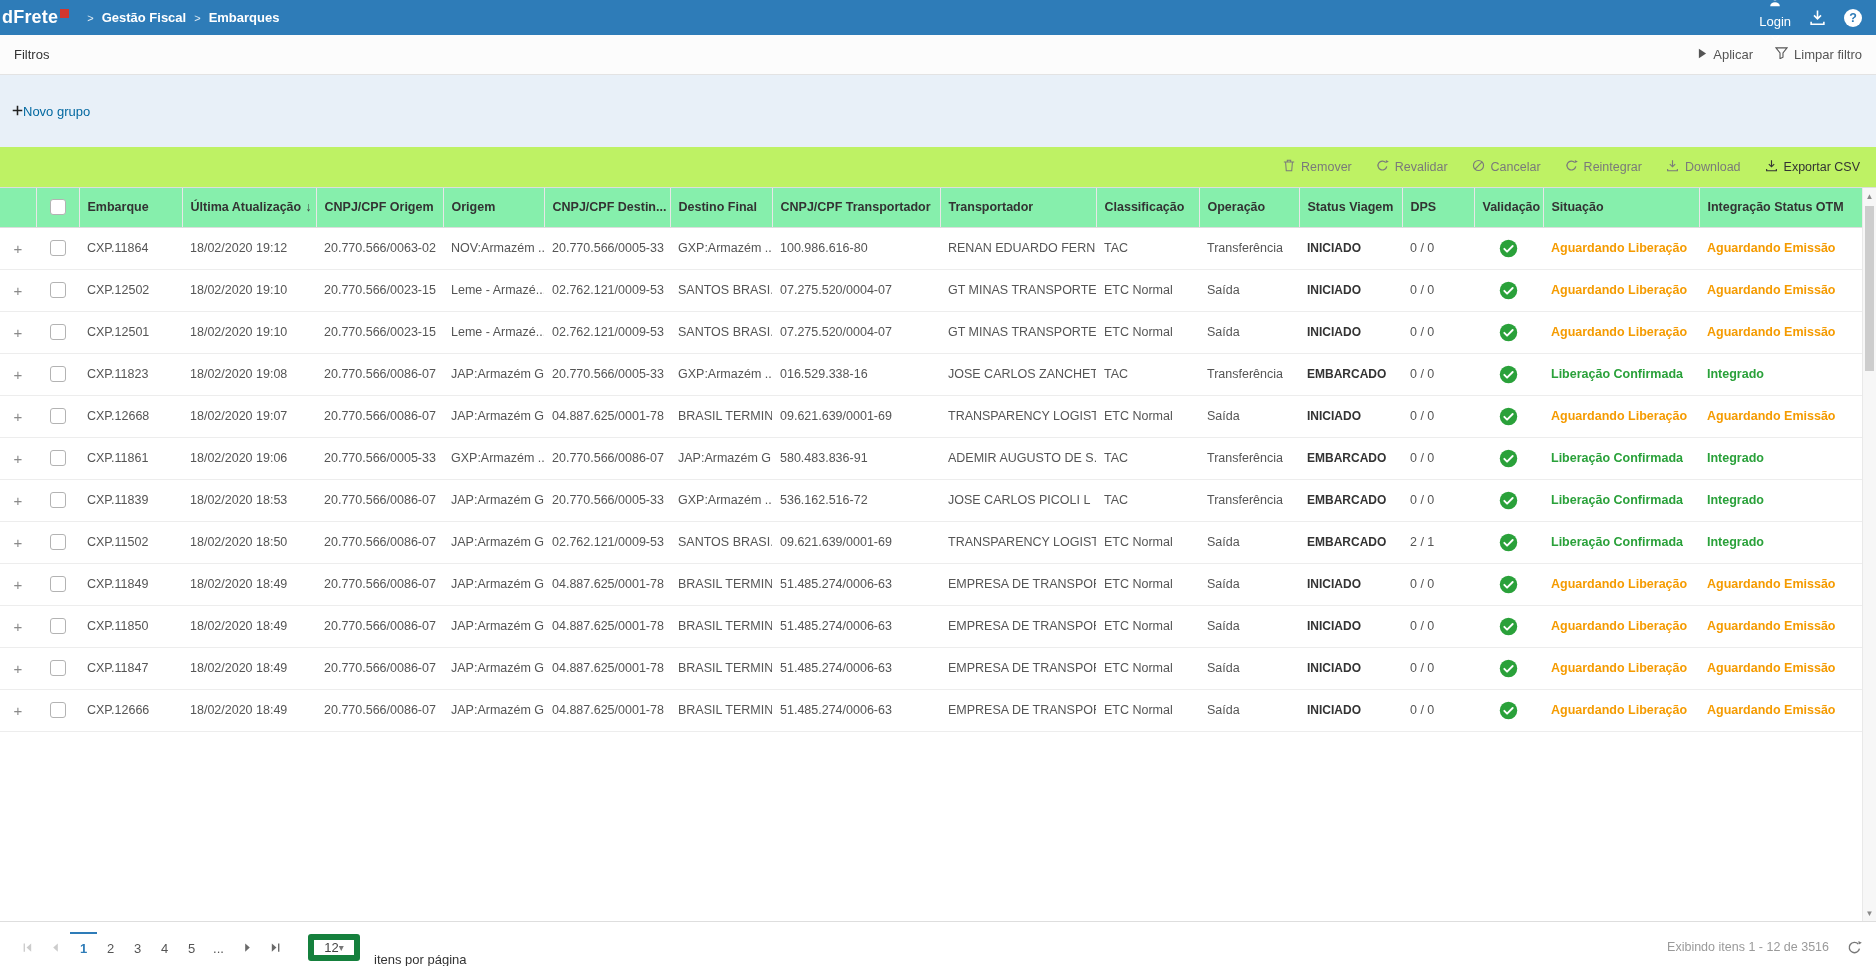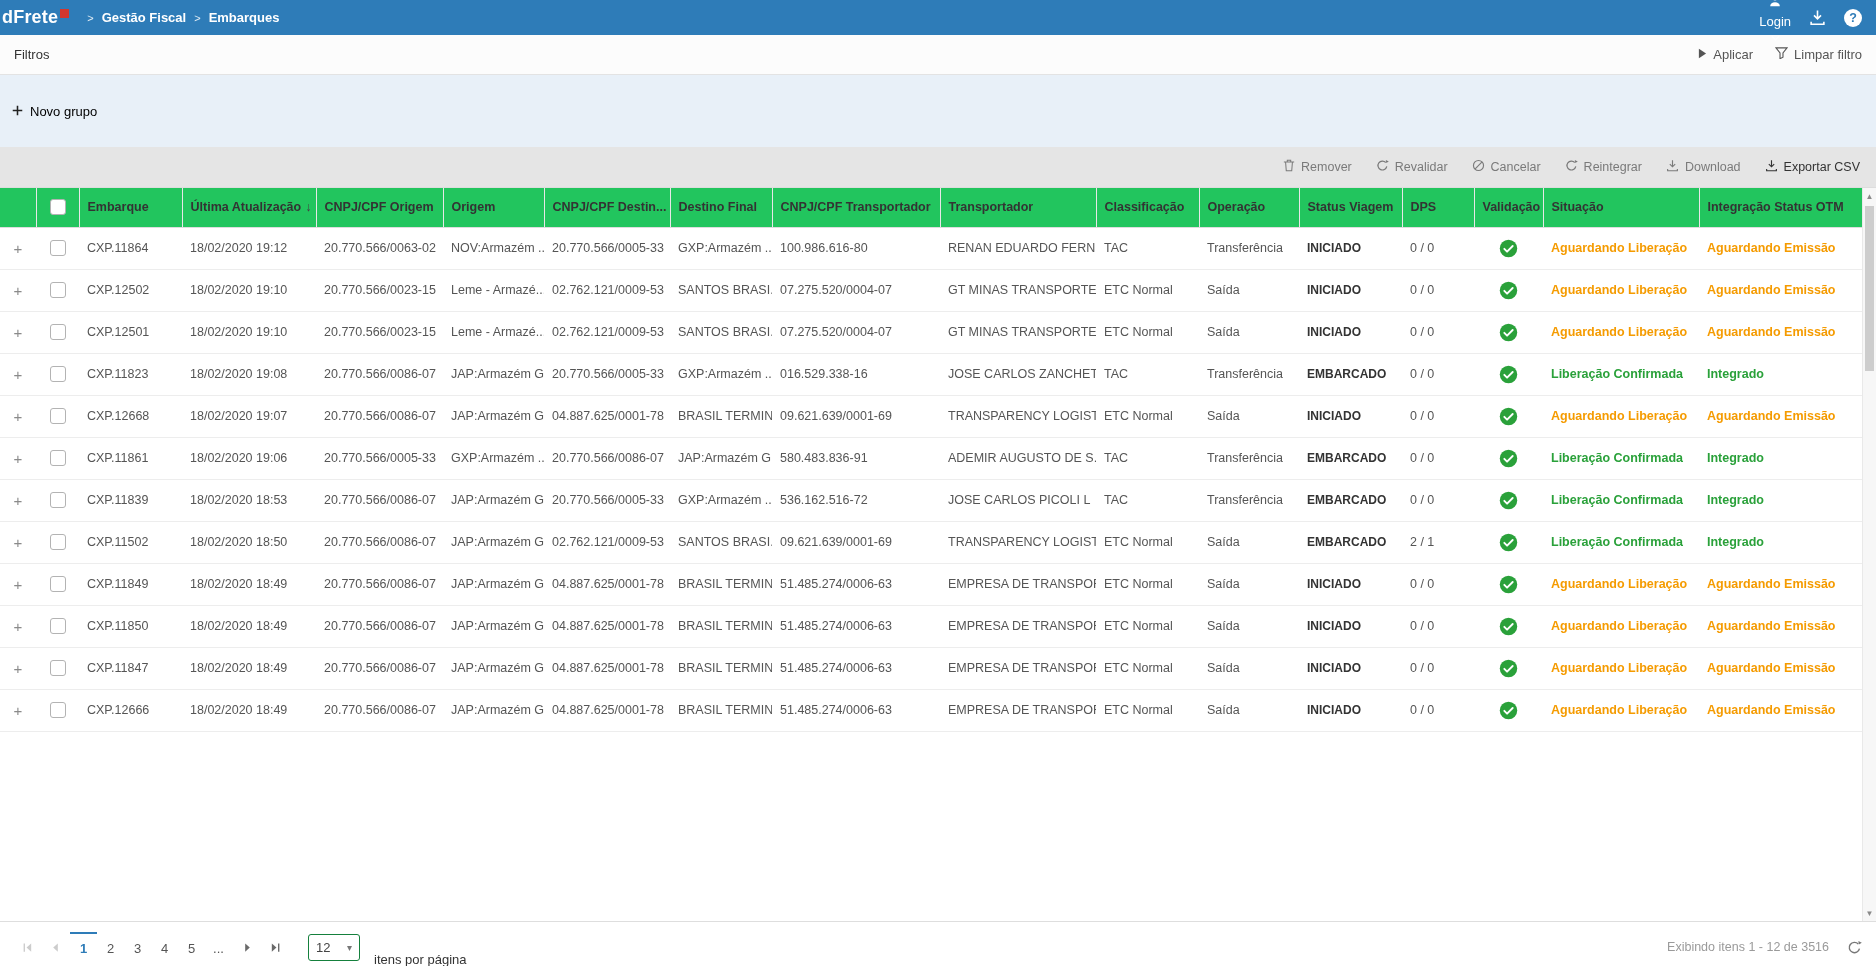--- a/index.html
+++ b/index.html
@@ -32,37 +32,37 @@
   .filters-bar {
     height: 40px; background: #fcfcfc; border-bottom: 1px solid #e3e3e3;
     display: flex; align-items: center; padding: 0 14px; color: #333;
   }
   .filters-title { font-size: 13px; }
   .filters-actions { margin-left: auto; display: flex; gap: 22px; align-items: center; }
   .flink { display: flex; align-items: center; gap: 6px; color: #555; font-size: 13px; cursor: pointer; }
 
   
   .group-area { height: 72px; background: #e8f0f8; display: flex; align-items: center; padding-left: 12px; }
-  .new-group { display: flex; align-items: center; gap: 7px; font-size: 13px; color: #000000; cursor: pointer; }
+  .new-group { display: flex; align-items: center; font-size: 13px; color: #0369a1; cursor: pointer; }
 
   
   .grid-toolbar {
     height: 40px; display: flex; align-items: center; justify-content: flex-end;
-    gap: 24px; padding-right: 16px; background: #e5e5e5;
+    gap: 24px; padding-right: 16px; background: #bef264;
   }
   .gt-action { display: flex; align-items: center; gap: 6px; color: #7a7a7a; font-size: 12.5px; cursor: pointer; }
   .gt-action.emph { color: #333; }
 
   
   .grid { position: relative; height: 734px; border-top: 1px solid #ddd; overflow: hidden; background: #fff; }
   table { border-collapse: collapse; table-layout: fixed; width: 1862px; }
   thead th {
     height: 39px; border-bottom: 1px solid #ddd; border-left: 1px solid #e7e7e7;
     font-size: 12.5px; font-weight: bold; color: #333; text-align: left;
-    padding: 0 8px; white-space: nowrap; overflow: hidden; background: #22c55e; cursor: pointer;
+    padding: 0 8px; white-space: nowrap; overflow: hidden; background: #86efac; cursor: pointer;
   }
   thead th:first-child { border-left: none; }
   thead th.th-tool { text-align: center; padding: 0; cursor: default; }
   .sort-arrow { margin-left: 4px; color: #444; font-weight: normal; }
   tbody td {
     height: 42px; border-bottom: 1px solid #ededed; font-size: 12.5px; color: #555;
     padding: 0 8px; white-space: nowrap; overflow: hidden; background: #fff;
   }
   .c-expand { text-align: center; }
   .expand { cursor: pointer; color: #8a8a8a; font-size: 15px; }
@@ -99,22 +99,22 @@
   }
   .pg-btn { width: 26px; height: 26px; display: flex; align-items: center; justify-content: center; color: #6a6a6a; cursor: pointer; }
   .pg-btn.disabled { color: #ccc; cursor: default; }
   .pages { display: flex; align-items: stretch; }
   .page {
     min-width: 27px; height: 30px; display: flex; align-items: center; justify-content: center;
     font-size: 13px; color: #555; cursor: pointer; padding: 0 4px; border-top: 2px solid transparent;
   }
   .page.current { color: var(--accent, #2e7cb8); font-weight: bold; border-top-color: var(--accent, #2e7cb8); }
   .page-size {
-    margin-left: 18px; width: 52px; height: 27px; border: 1px solid #15803d; border-radius: 3px;
-    display: flex; align-items: center; justify-content: space-between; padding: 0 7px;
+    margin-left: 18px; width: 52px; height: 27px; border: 6px solid #15803d; border-radius: 3px;
+    display: flex; align-items: center; justify-content: center; padding: 0 7px;
     font-size: 13px; color: #444; background: #fff; cursor: pointer;
   }
   .ps-chev { color: #777; font-size: 10px; }
   .ps-label { margin-left: 12px; font-size: 13px; color: #333; margin-top: 24px; }
   .spacer { flex: 1; }
   .pg-info { color: #9a9a9a; font-size: 12.5px; margin-right: 16px; }
   .pg-refresh { color: #777; cursor: pointer; display: flex; align-items: center; }
 </style>
 </head>
 <body>

